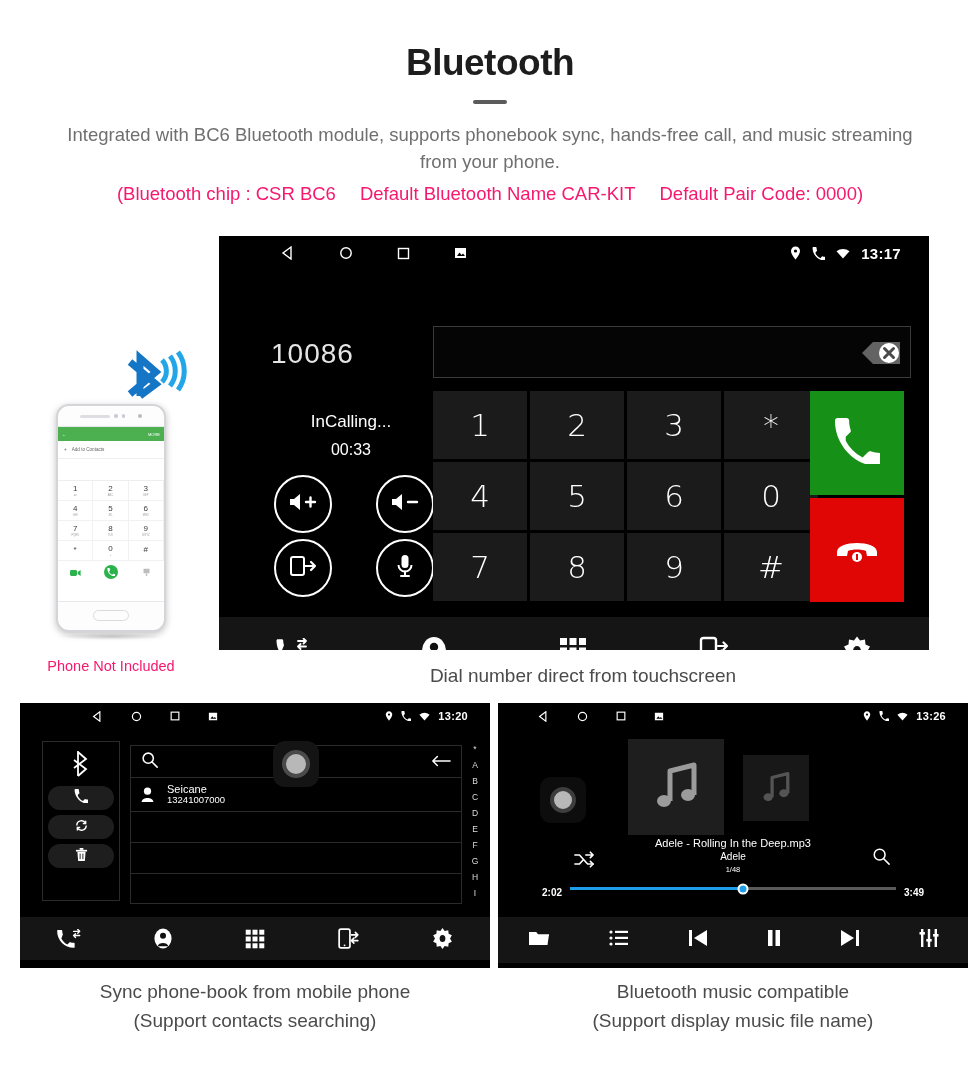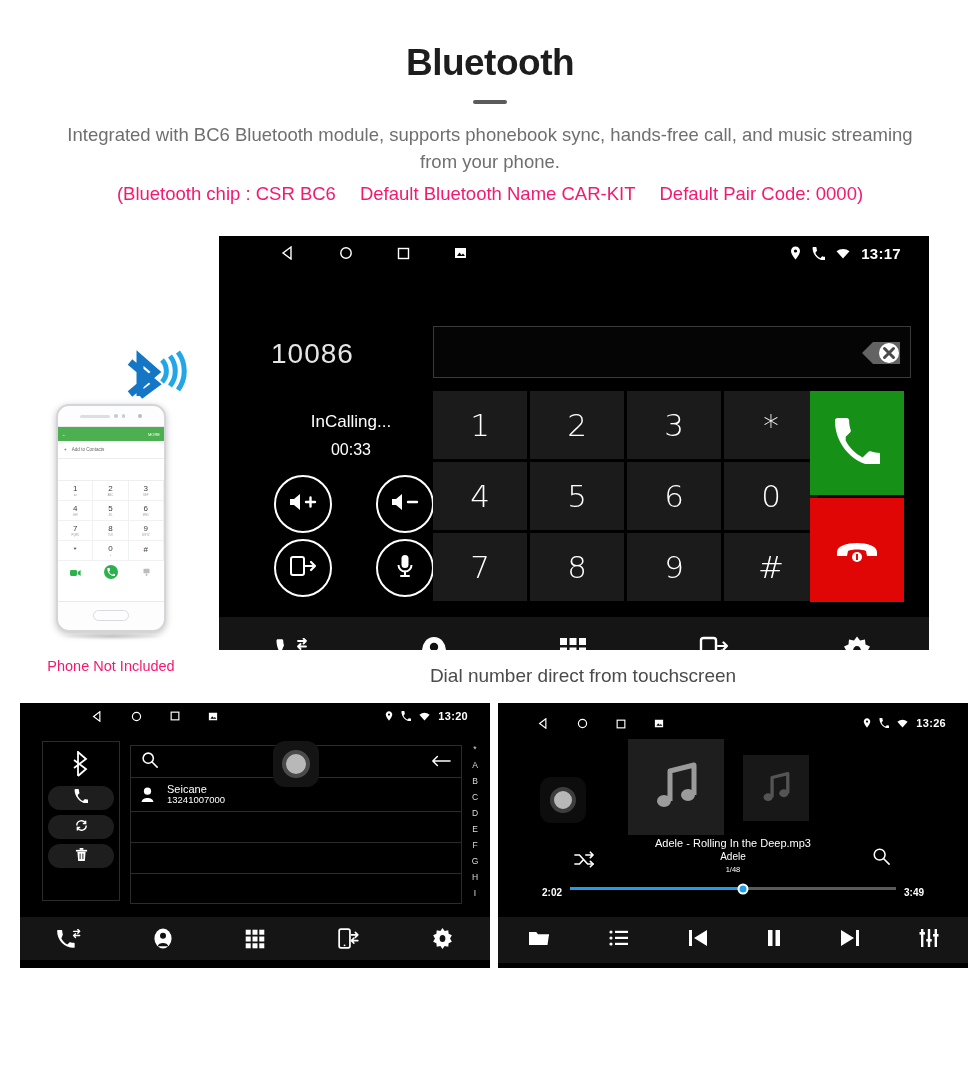--- a/index.html
+++ b/index.html
@@ -701,24 +701,28 @@
         <span class="nb">
           <svg width="23" height="23" viewBox="0 0 32 32">
               <path d="M16 1.5 L19 5.5 L24 4.5 L24.5 9.5 L29 11.5 L26.5 16 L29 20.5 L24.5 22.5 L24 27.5 L19 26.5 L16 30.5 L13 26.5 L8 27.5 L7.5 22.5 L3 20.5 L5.5 16 L3 11.5 L7.5 9.5 L8 4.5 L13 5.5 Z" fill="#fff"></path>
               <ellipse cx="16" cy="16" rx="4" ry="5" fill="#151515"></ellipse>
             </svg>
         </span>
       </div>
     </div>
   </div>
 
+  <div class="caption" style="left:20px; top:978px; width:470px;">
+    <div>Sync phone-book from mobile phone</div>
+    <div>(Support contacts searching)</div>
+  </div>
 
   <div class="mu-wrap">
     <div class="screen" style="height:265px;">
-      <div class="statusbar" style="height:26px;align-items:flex-end;">
+      <div class="statusbar" style="height:26px;">
         <div class="sb-left" style="gap:28px; padding-left:28px;">
           <span class="sb-ico">
             <svg width="11" height="11" viewBox="0 0 14 14">
                 <path d="M10 1 L2 7 L10 13 Z" fill="none" stroke="#fff" stroke-width="1.5"></path>
               </svg>
           </span>
           <span class="sb-ico">
             <svg width="11" height="11" viewBox="0 0 14 14">
                 <circle cx="7" cy="7" r="5.2" fill="none" stroke="#fff" stroke-width="1.5"></circle>
               </svg>
@@ -850,14 +854,18 @@
               <rect x="15.6" y="0" width="2.4" height="18"></rect>
               <rect x="0.5" y="3" width="5.4" height="2.6"></rect>
               <rect x="7.3" y="10" width="5.4" height="2.6"></rect>
               <rect x="14.1" y="5" width="5.4" height="2.6"></rect>
             </svg>
         </span>
       </div>
     </div>
   </div>
 
+  <div class="caption" style="left:498px; top:978px; width:470px;">
+    <div>Bluetooth music compatible</div>
+    <div>(Support display music file name)</div>
+  </div>
 
 </div>
 
 </body></html>

